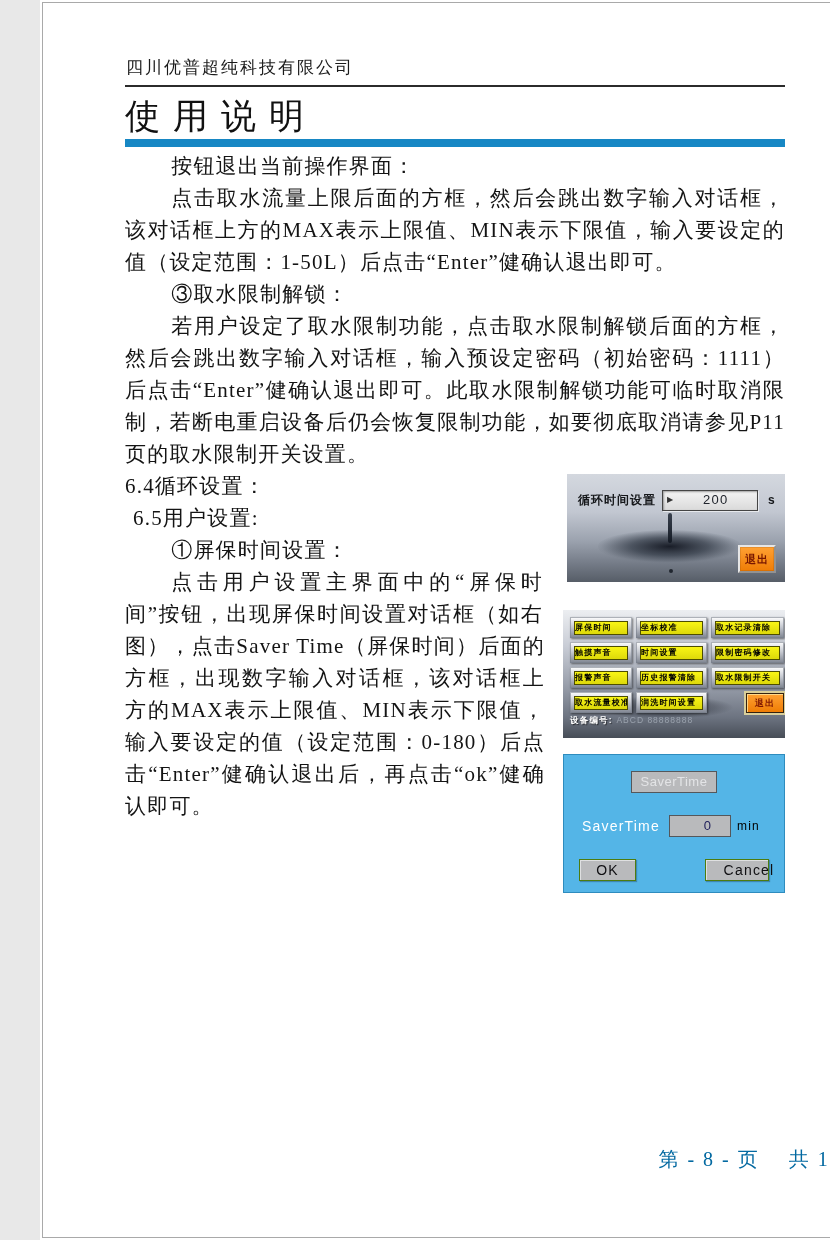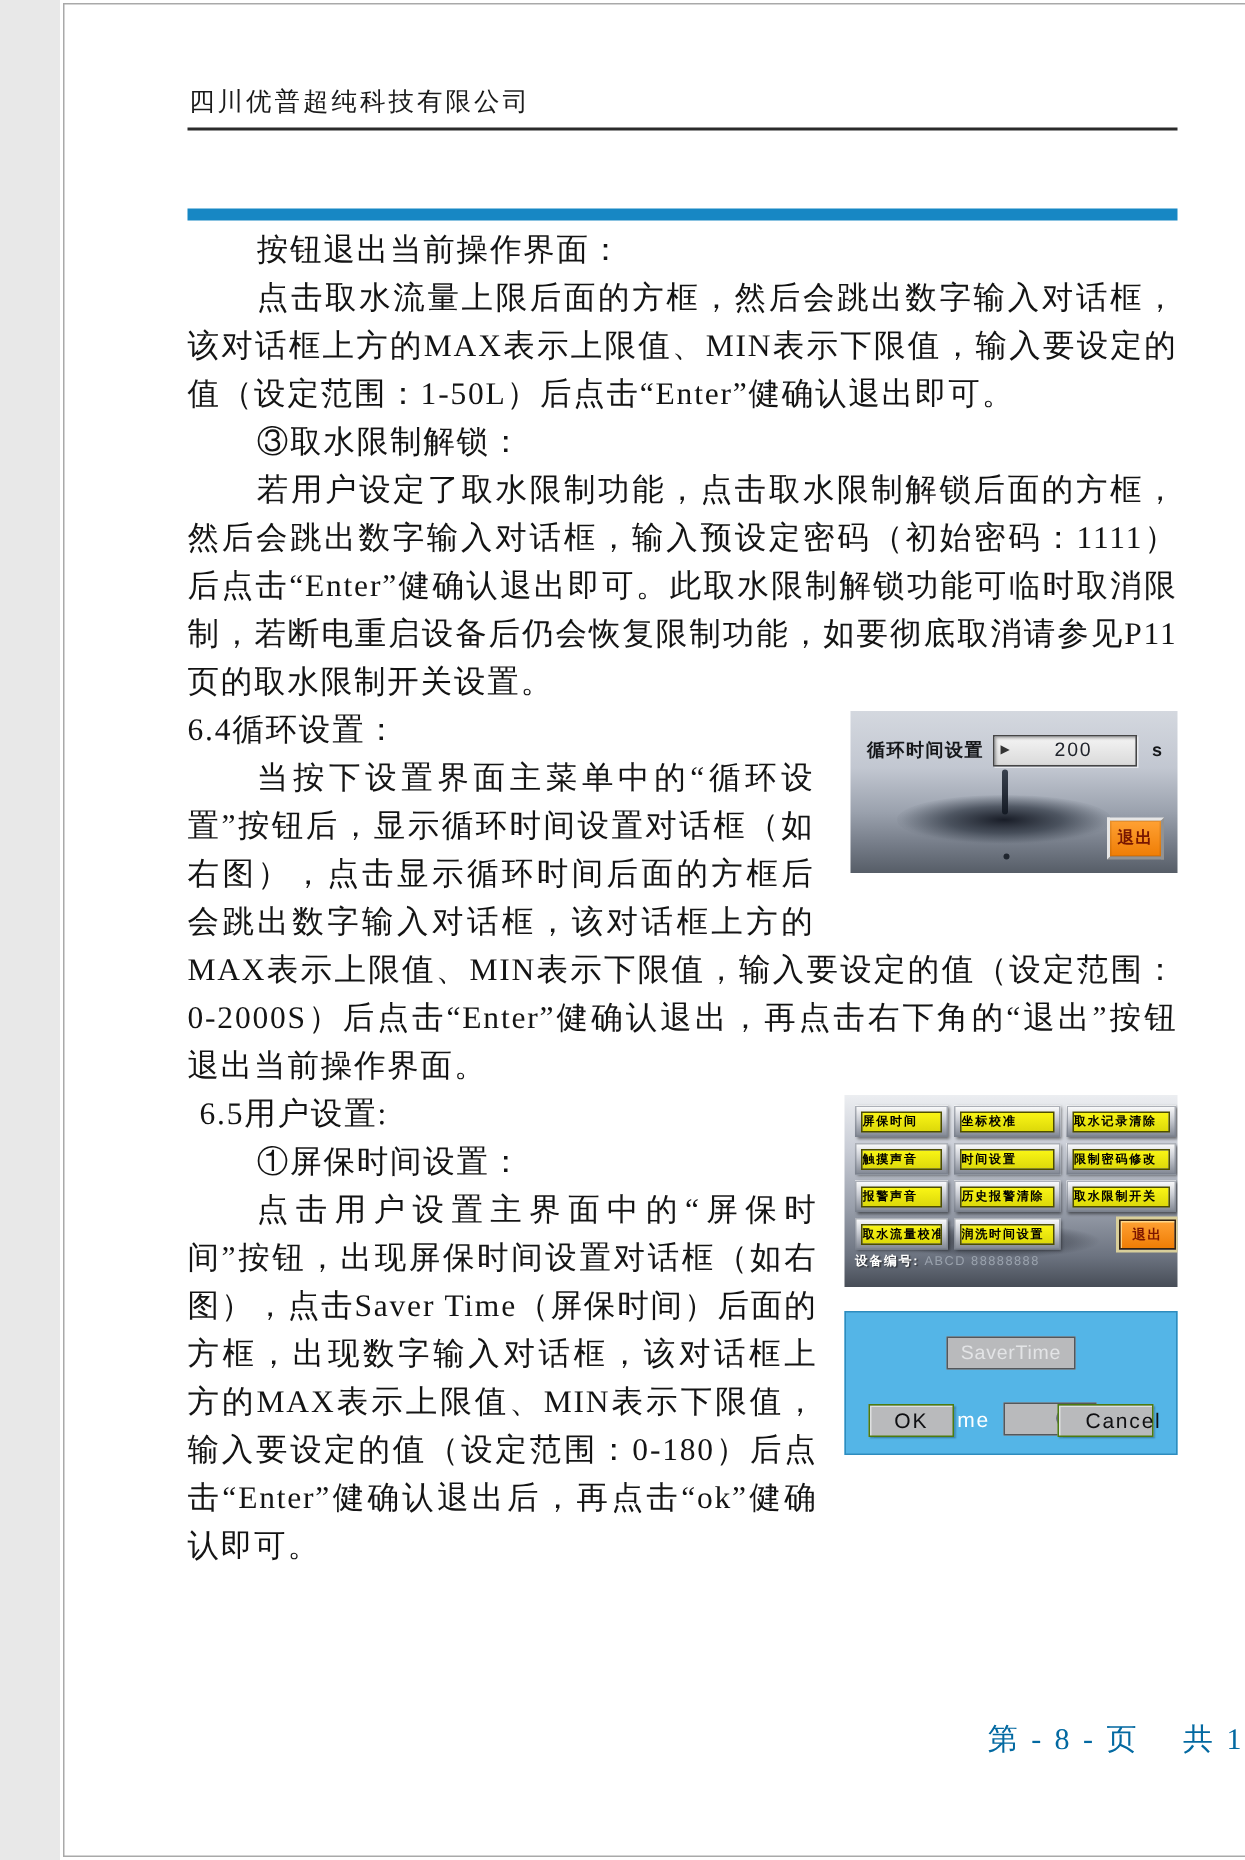--- a/index.html
+++ b/index.html
@@ -72,21 +72,21 @@
   .us-exit-cell { display:flex; align-items:center; justify-content:flex-end; background:transparent; }
   .us-exit { display:flex; align-items:center; justify-content:center; width:38px; height:20px;
     background:linear-gradient(180deg,#ffA133,#ef7d05); border:1px solid #332211;
     box-shadow:0 0 0 2px #d9cf9a, inset 1px 1px 0 rgba(255,230,160,.8);
     color:#7c1500; font-size:9px; font-weight:bold; }
   .us-device { position:absolute; left:7px; bottom:2px; font-size:8.5px; white-space:nowrap; }
   .us-dev-label { color:#ffffff; font-weight:bold; text-shadow:1px 1px 1px rgba(0,0,0,.6); }
   .us-dev-value { color:#9aa2ad; letter-spacing:1px; }
 
   
-  .st-panel { position:relative; width:222px; height:96px; background:#54b5e7; border:1px solid #2e8cbe;
+  .st-panel { position:relative; width:222px; height:139px; background:#54b5e7; border:1px solid #2e8cbe;
     font-family:"Liberation Sans","DejaVu Sans",sans-serif; }
   .st-title { position:absolute; left:50%; top:16px; transform:translateX(-50%);
     width:86px; height:22px; background:#b9babc; border:1px solid #54575b;
     display:flex; align-items:center; justify-content:center;
     color:#e3e4e6; font-size:13px; letter-spacing:.5px; }
   .st-row { position:absolute; left:18px; right:10px; top:55px; display:flex; align-items:center; }
   .st-label { color:#ffffff; font-size:14px; }
   .st-input { width:62px; height:22px; margin-left:9px; background:#b9babc; border:1px solid #54575b;
     display:flex; align-items:center; justify-content:center; }
   .st-input span { color:#22225c; font-size:13px; transform:translateX(8px); }
@@ -103,20 +103,21 @@
     font-size:20px; letter-spacing:2px; color:#0369a1; }
 </style>
 </head>
 <body>
 
 <div class="page">
   <div class="page-border"></div>
 
   <div class="company">四川优普超纯科技有限公司</div>
   <div class="header-rule"></div>
+  <h1 class="doc-title">使用说明</h1>
   <div class="accent-bar" style="background:#1787c4;"></div>
 
   <div class="content">
     <p class="indent">按钮退出当前操作界面：</p>
     <p class="indent">点击取水流量上限后面的方框，然后会跳出数字输入对话框，该对话框上方的MAX表示上限值、MIN表示下限值，输入要设定的值（设定范围：1-50L）后点击“Enter”健确认退出即可。</p>
     <p class="indent">③取水限制解锁：</p>
     <p class="indent">若用户设定了取水限制功能，点击取水限制解锁后面的方框，然后会跳出数字输入对话框，输入预设定密码（初始密码：1111）后点击“Enter”健确认退出即可。此取水限制解锁功能可临时取消限制，若断电重启设备后仍会恢复限制功能，如要彻底取消请参见P11页的取水限制开关设置。</p>
 
     <div class="float-img f-cycle">
       <div class="cycle-panel">
@@ -132,21 +133,20 @@
           </span>
           <span class="cp-unit">s</span>
         </div>
         <div class="cp-exit">
           <span>退出</span>
         </div>
       </div>
     </div>
 
     <p class="sec">6.4循环设置：</p>
-    <p class="indent">当按下设置界面主菜单中的“循环设置”按钮后，显示循环时间设置对话框（如右图），点击显示循环时间后面的方框后会跳出数字输入对话框，该对话框上方的MAX表示上限值、MIN表示下限值，输入要设定的值（设定范围：0-2000S）后点击“Enter”健确认退出，再点击右下角的“退出”按钮退出当前操作界面。</p>
 
     <div class="float-img f-usersettings">
       <div class="us-panel">
         <div class="us-grid">
           <div class="us-btn">
               <span class="us-btn-inner">屏保时间</span>
             </div>
           <div class="us-btn">
               <span class="us-btn-inner">坐标校准</span>
             </div>

